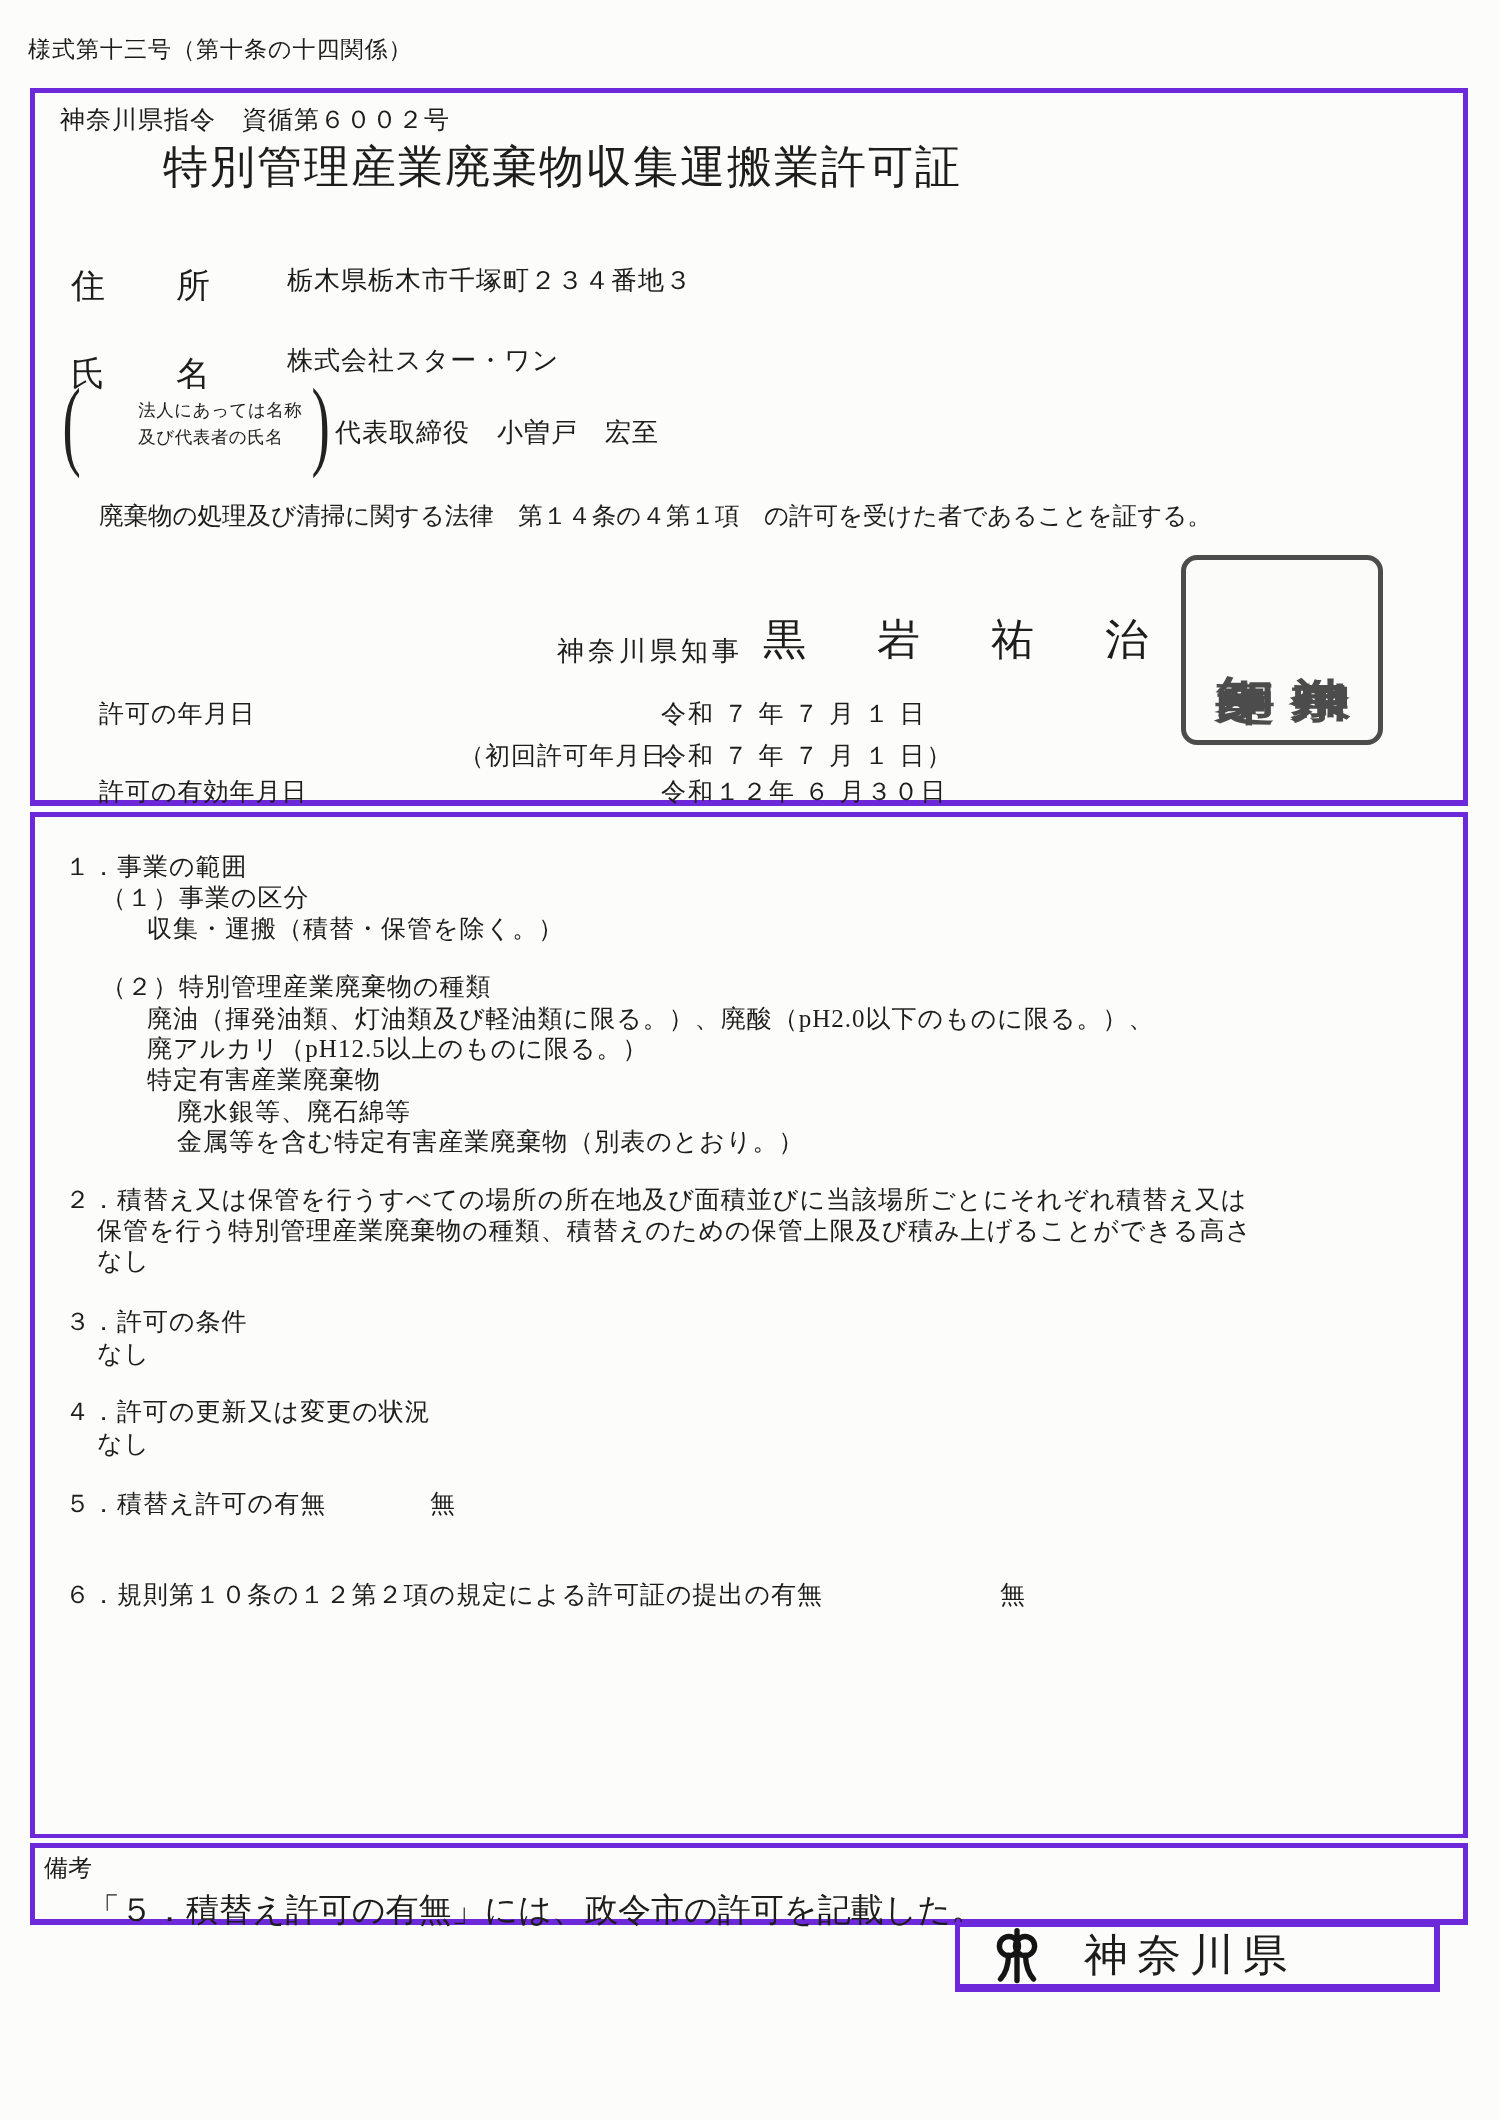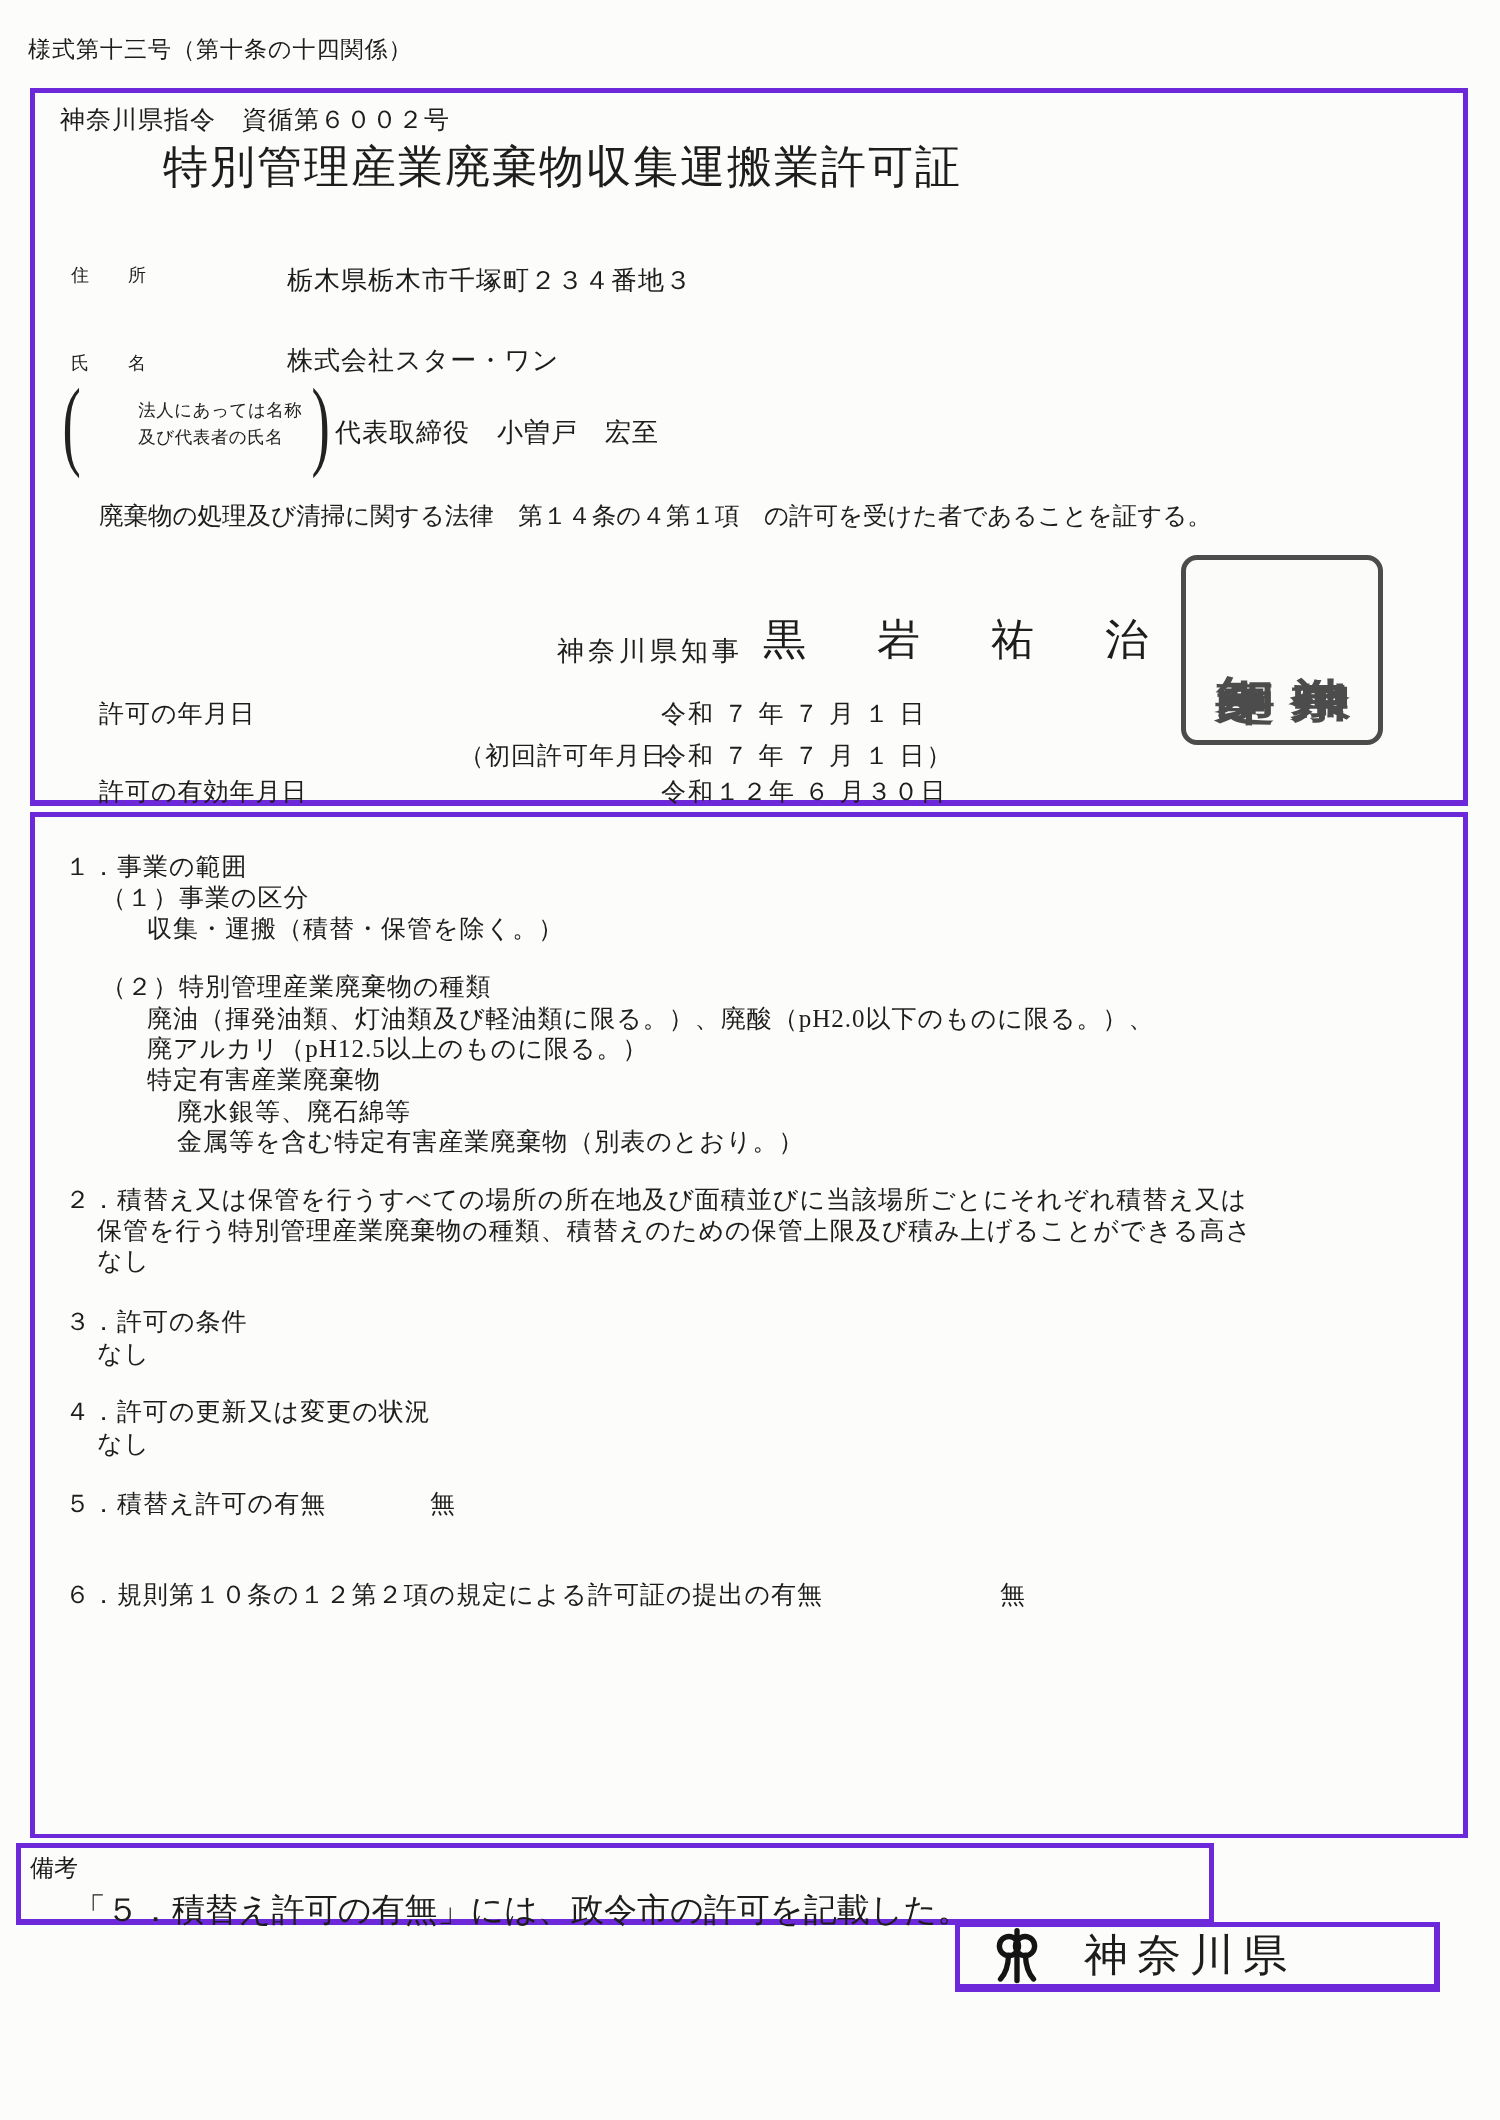--- a/index.html
+++ b/index.html
@@ -14,21 +14,21 @@
 
   .form-number{left:28px;top:34px;font-size:23px;letter-spacing:1px;}
 
   
   .box1{left:30px;top:88px;width:1438px;height:718px;border-bottom-width:6px;}
   .directive{left:25px;top:10px;font-size:25px;letter-spacing:1px;}
   .permit-no-wrap{right:22px;top:10px;font-size:25px;}
   .permit-no-wrap .num{margin-left:26px;letter-spacing:6px;}
   .doc-title{left:128px;top:44px;font-size:45px;letter-spacing:2px;font-weight:500;}
 
-  .fld-label{font-size:18px;letter-spacing:1px;}
+  .fld-label{font-size:34px;letter-spacing:1px;}
   .fld-value{font-size:26px;letter-spacing:1px;}
 
   .corp-note{left:20px;top:286px;display:flex;align-items:center;color:#222;}
   .corp-note .paren{font-size:100px;font-weight:200;transform:scaleX(.55);line-height:90px;}
   .corp-note .lines{font-size:17.5px;line-height:27px;letter-spacing:.5px;padding:0 2px;margin-left:48px;}
 
   .law-line{left:64px;top:406px;font-size:24.5px;}
 
   .gov-title{left:522px;top:540px;font-size:27px;letter-spacing:4px;}
   .gov-name{left:728px;top:518px;font-size:43px;letter-spacing:14px;font-weight:500;}
@@ -48,21 +48,21 @@
   
   .box2{left:30px;top:812px;width:1438px;height:1026px;border-bottom-width:4px;}
   .sec{font-size:25px;letter-spacing:1px;}
   .lv0{left:30px;}
   .lv1{left:66px;}
   .lv2{left:112px;}
   .lv3{left:142px;}
   .wrapln{left:62px;}
 
   
-  .box3{left:16px;top:1843px;width:1198px;height:82px;border-bottom-width:6px;text-decoration:underline;}
+  .box3{left:30px;top:1843px;width:1438px;height:82px;border-bottom-width:6px;text-decoration:underline;}
   .remarks-label{left:9px;top:4px;font-size:24px;}
   .remarks-text{left:52px;top:40px;font-size:33px;}
 
   
   .box4{left:955px;top:1922px;width:485px;height:70px;border-right-width:6px;border-bottom-width:8px;
         display:flex;align-items:center;}
   .emblem{margin-left:34px;display:inline-flex;align-items:center;}
   .pref-name{margin-left:44px;font-size:44px;letter-spacing:9px;font-weight:500;}
 </style>
 </head>

